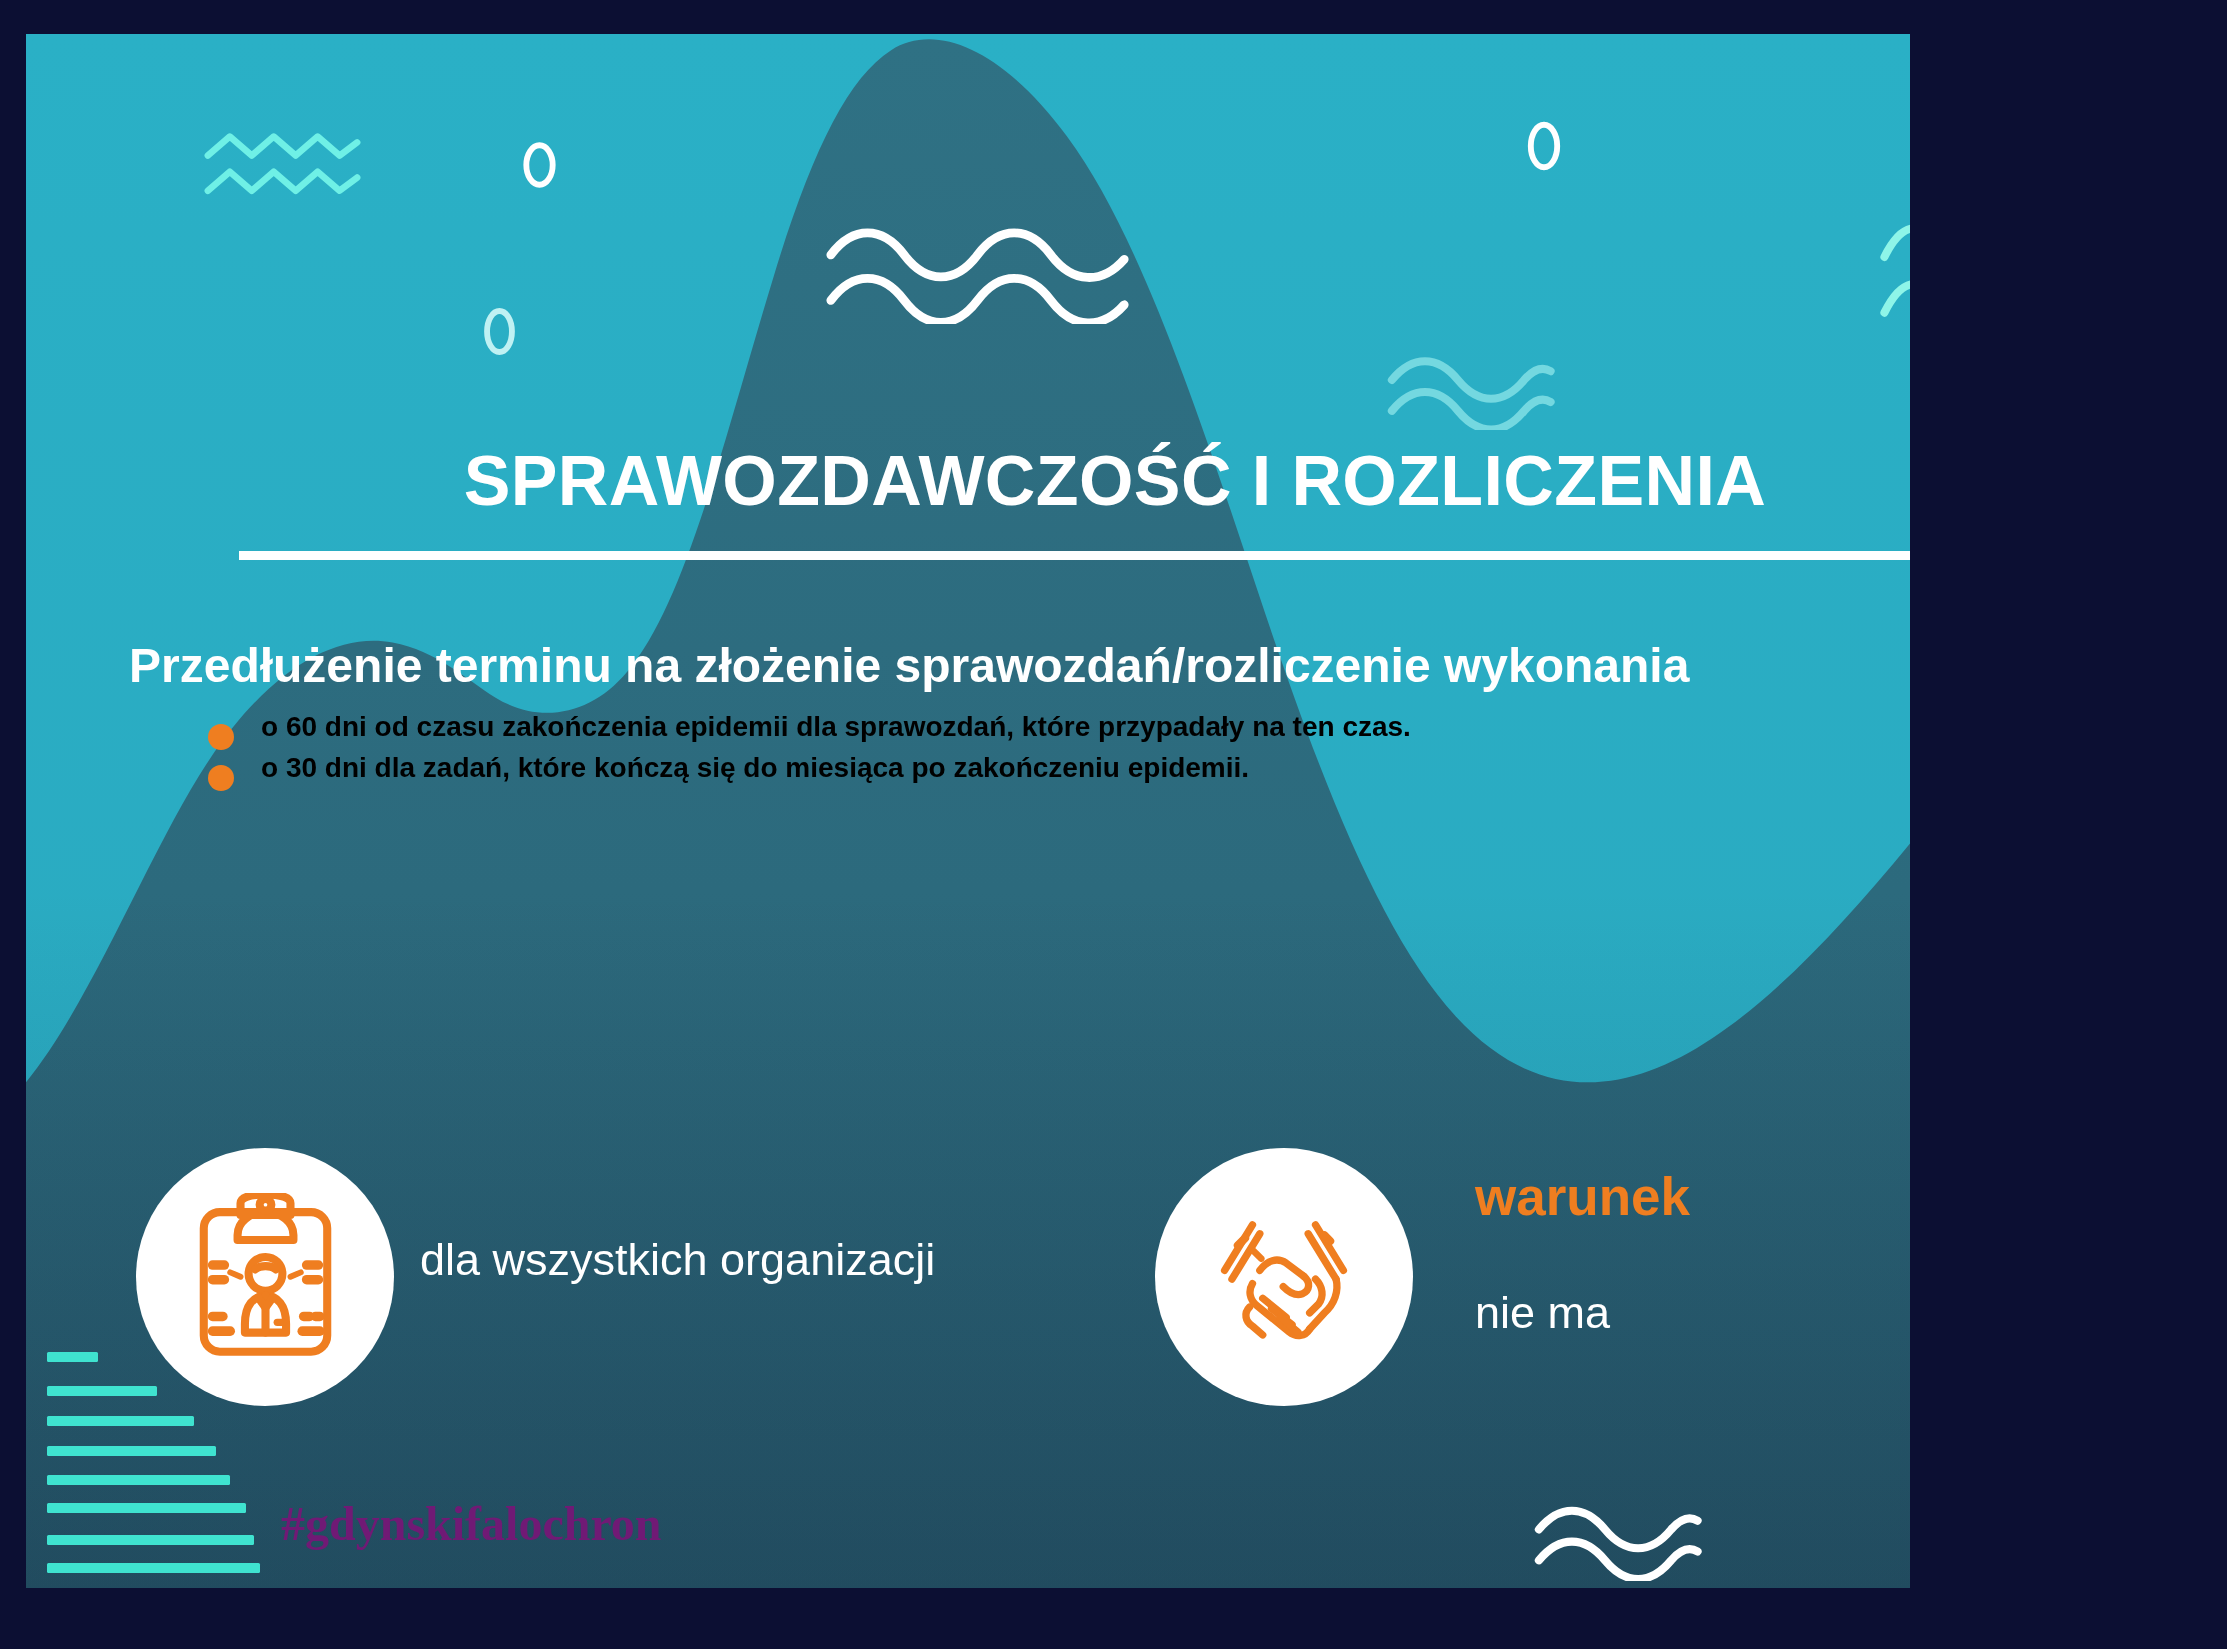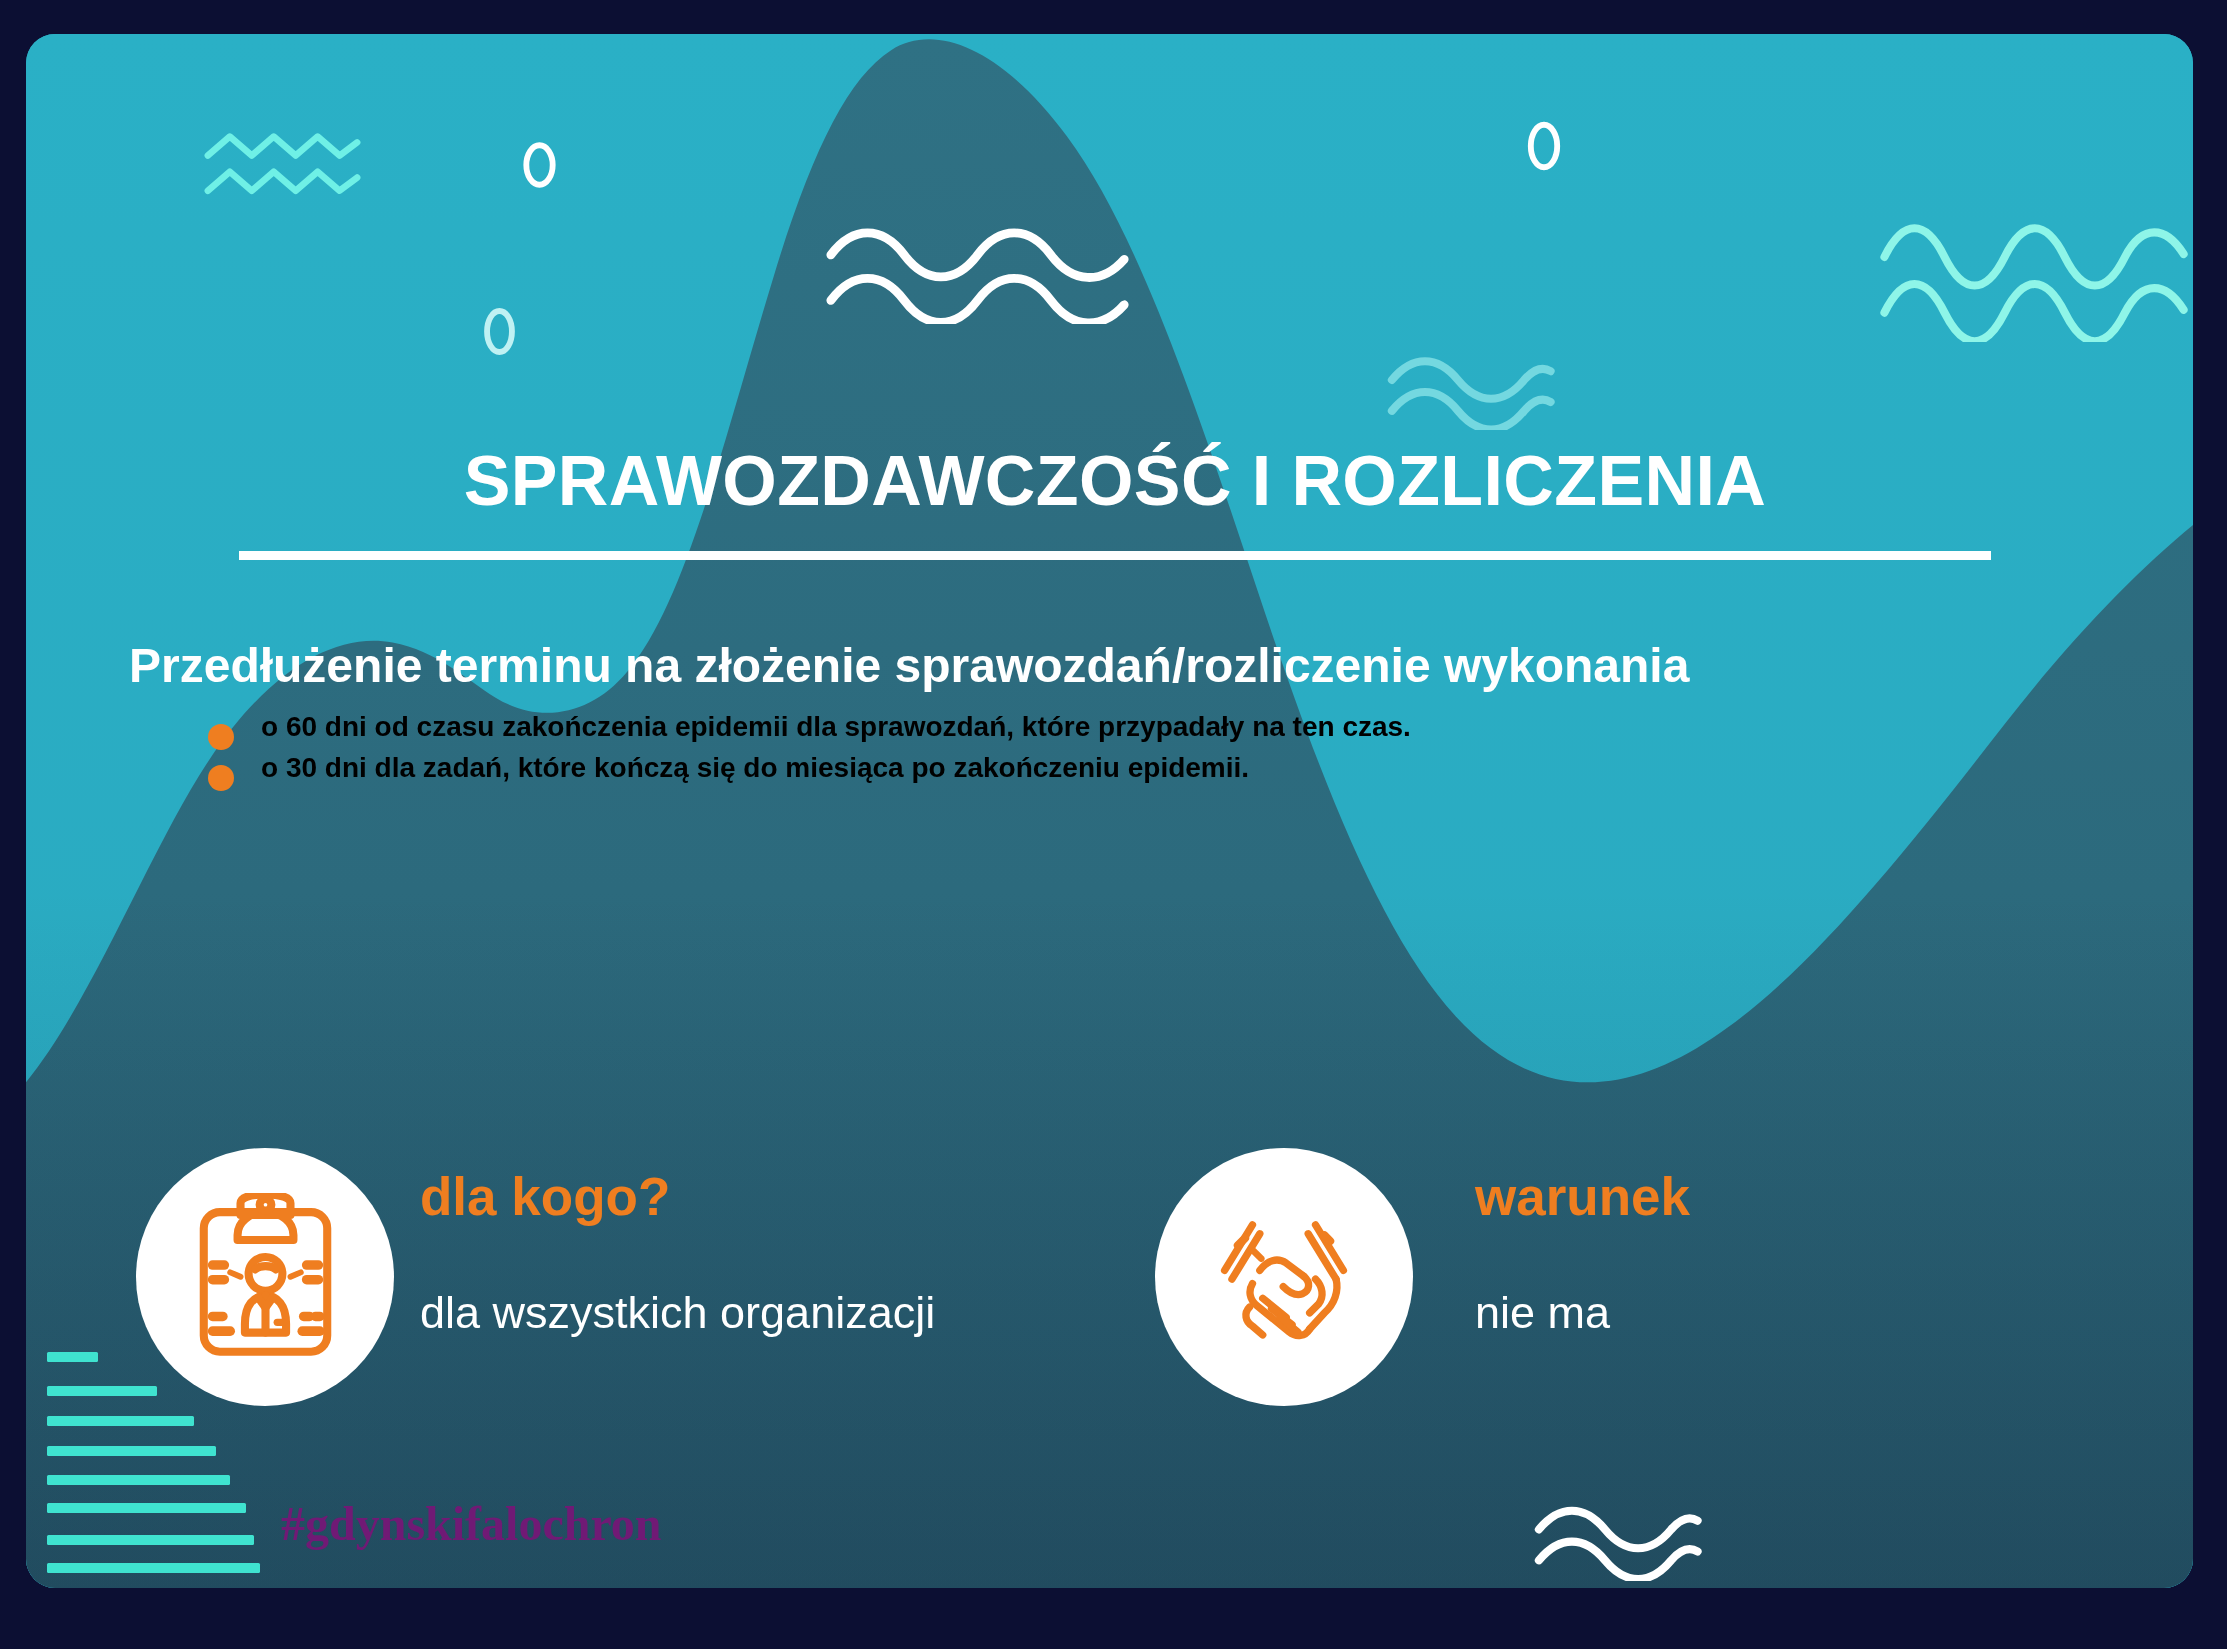--- a/index.html
+++ b/index.html
@@ -21,25 +21,24 @@
     height: 1650px;
     background: #0c0f33;
     box-sizing: border-box;
   }
 
   
   #slide-canvas {
     position: absolute;
     left: 26px;
     top: 34px;
-    width: 2167px;
+    width: 1884px;
     height: 1554px;
     overflow: hidden;
     background: #2aaec4;
-    border-radius: 29px;
   }
 
   
   .bg-light {
     position: absolute;
     inset: 0;
     background: linear-gradient(180deg, #2ab0c6 0%, #2aa8bf 100%);
   }
 
   
@@ -334,21 +333,20 @@
               <path d="M28,168 L42,168" stroke-width="13"></path>
               <path d="M28,188 L52,188" stroke-width="13"></path>
               <path d="M152,168 L160,168" stroke-width="13"></path>
               <path d="M168,168 L174,168" stroke-width="13"></path>
               <path d="M150,188 L174,188" stroke-width="13"></path>
               <path d="M116,176 L124,176" stroke-width="10"></path>
             </g>
           </svg>
         </div>
         <div class="feature-text">
-          <div class="feature-heading">dla kogo?</div>
           <div class="feature-value">dla wszystkich organizacji</div>
         </div>
       </div>
 
       <div class="feature" id="feature-warunek">
         <div class="feature-badge">
           <svg width="154" height="154" viewBox="0 0 210 210">
             <g fill="none" stroke="#ef7e20" stroke-width="10" stroke-linecap="round" stroke-linejoin="round">
 
               <path d="M24,96 L62,34"></path>

